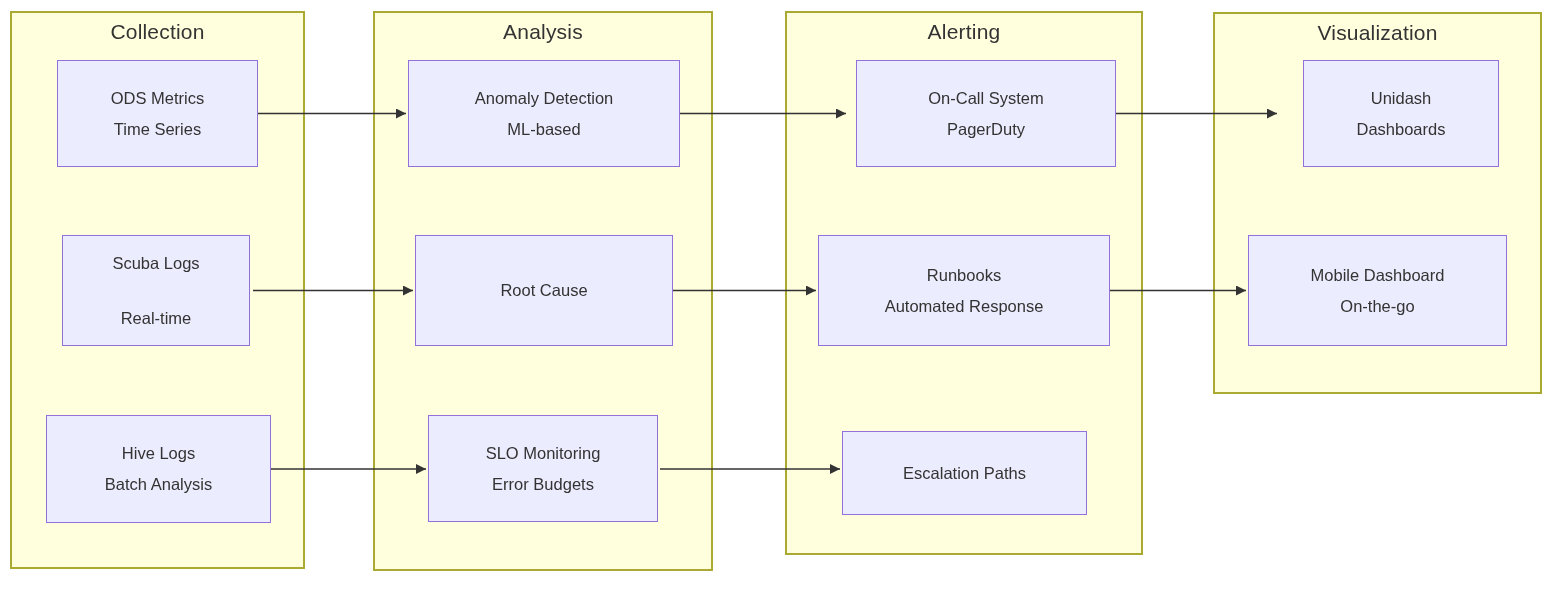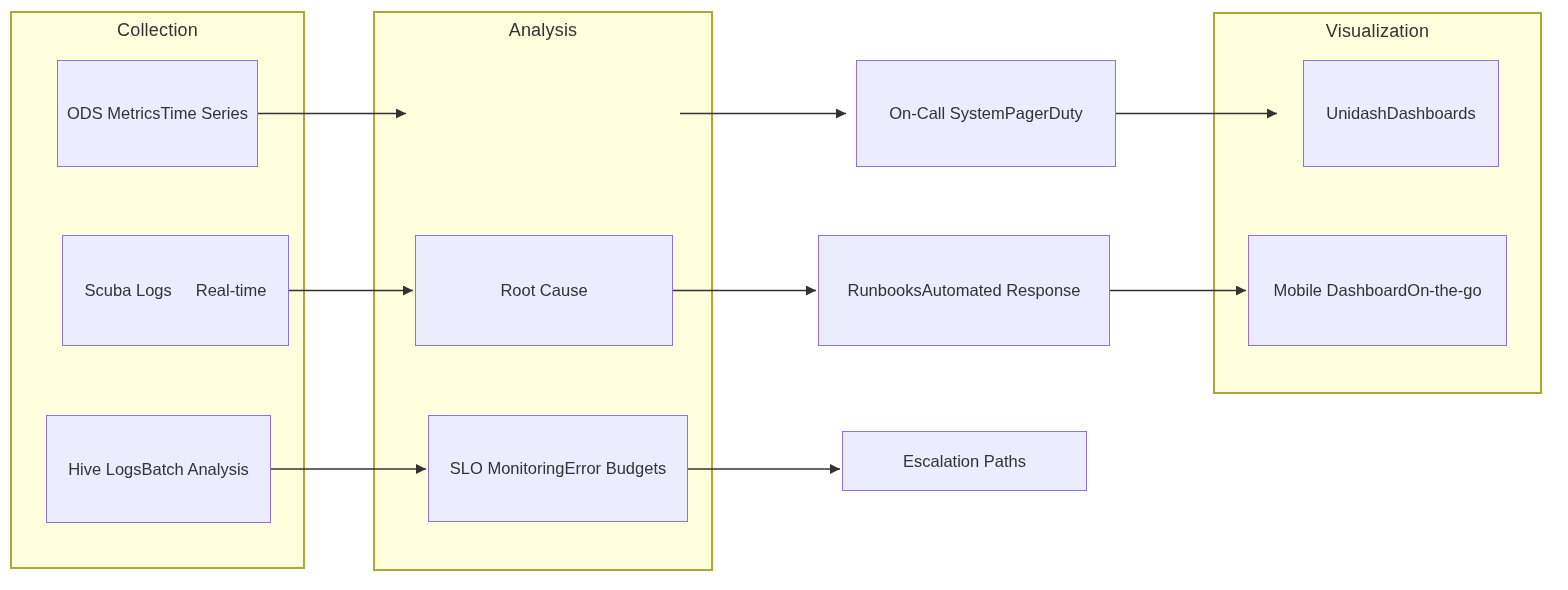--- a/index.html
+++ b/index.html
@@ -17,32 +17,32 @@
     background: #ffffde;
     border: 2px solid #aaaa33;
     box-sizing: border-box;
   }
   .cluster-title {
     position: absolute;
     top: 7px;
     left: 0;
     width: 100%;
     text-align: center;
-    font-size: 18px;
+    font-size: 21px;
     font-weight: 500;
     color: #333333;
     letter-spacing: 0.2px;
   }
   .node {
     position: absolute;
     background: #ececff;
     border: 1.5px solid #9370db;
     box-sizing: border-box;
     display: flex;
-    flex-direction: row;
+    flex-direction: column;
     align-items: center;
     justify-content: center;
     text-align: center;
     font-size: 16.5px;
     line-height: 31px;
     color: #333333;
   }
   .edges {
     position: absolute;
     top: 0; left: 0;
@@ -53,38 +53,41 @@
   
   #g-collection     { left: 10px;   top: 11px; width: 295px; height: 558px; }
   #g-analysis       { left: 373px;  top: 11px; width: 340px; height: 560px; }
   #g-alerting       { left: 785px;  top: 11px; width: 358px; height: 544px; }
   #g-visualization  { left: 1213px; top: 12px; width: 329px; height: 382px; }
   
   #n-ods        { left: 57px;   top: 60px;  width: 201px; height: 107px; }
   #n-anomaly    { left: 408px;  top: 60px;  width: 272px; height: 107px; }
   #n-oncall     { left: 848px;  top: 60px;  width: 260px; height: 107px; margin-left: 8px; }
   #n-unidash    { left: 1279px; top: 60px;  width: 196px; height: 107px; margin-left: 24px; }
-  #n-scuba      { left: 62px;   top: 235px; width: 227px; height: 111px; gap: 24px; }
+  #n-scuba      { left: 62px;   top: 235px; width: 188px; height: 111px; gap: 24px; }
   #n-event      { left: 415px;  top: 235px; width: 258px; height: 111px; }
   #n-runbooks   { left: 818px;  top: 235px; width: 292px; height: 111px; }
   #n-mobile     { left: 1248px; top: 235px; width: 259px; height: 111px; }
   #n-hive       { left: 46px;   top: 415px; width: 225px; height: 108px; }
-  #n-slo        { left: 428px;  top: 415px; width: 260px; height: 107px; }
-  #n-escalation { left: 842px;  top: 431px; width: 245px; height: 60px;  }
+  #n-slo        { left: 428px;  top: 415px; width: 230px; height: 107px; }
+  #n-escalation { left: 842px;  top: 431px; width: 245px; height: 84px;  }
 </style>
 </head>
 <body>
 
 <div class="canvas">
 
   <div class="cluster" id="g-collection">
     <div class="cluster-title">Collection</div>
   </div>
   <div class="cluster" id="g-analysis">
     <div class="cluster-title">Analysis</div>
+  </div>
+  <div class="cluster" id="g-alerting">
+    <div class="cluster-title">Alerting</div>
   </div>
   <div class="cluster" id="g-visualization">
     <div class="cluster-title">Visualization</div>
   </div>
 
   <svg class="edges" viewBox="0 0 1568 590" xmlns="http://www.w3.org/2000/svg">
     <defs>
       <marker id="arrow" markerUnits="userSpaceOnUse" markerWidth="12" markerHeight="12" refX="10" refY="5" orient="auto">
         <path d="M0,0 L10,5 L0,10 z" fill="#333333"></path>
       </marker>
@@ -105,20 +108,24 @@
   </div>
   <div class="node" id="n-scuba">
     <span>Scuba Logs</span>
     <span>Real-time</span>
   </div>
   <div class="node" id="n-hive">
     <span>Hive Logs</span>
     <span>Batch Analysis</span>
   </div>
 
+  <div class="node" id="n-anomaly">
+    <span>Anomaly Detection</span>
+    <span>ML-based</span>
+  </div>
   <div class="node" id="n-event">
     <span>Root Cause</span>
   </div>
   <div class="node" id="n-slo">
     <span>SLO Monitoring</span>
     <span>Error Budgets</span>
   </div>
 
   <div class="node" id="n-oncall">
     <span>On-Call System</span>

